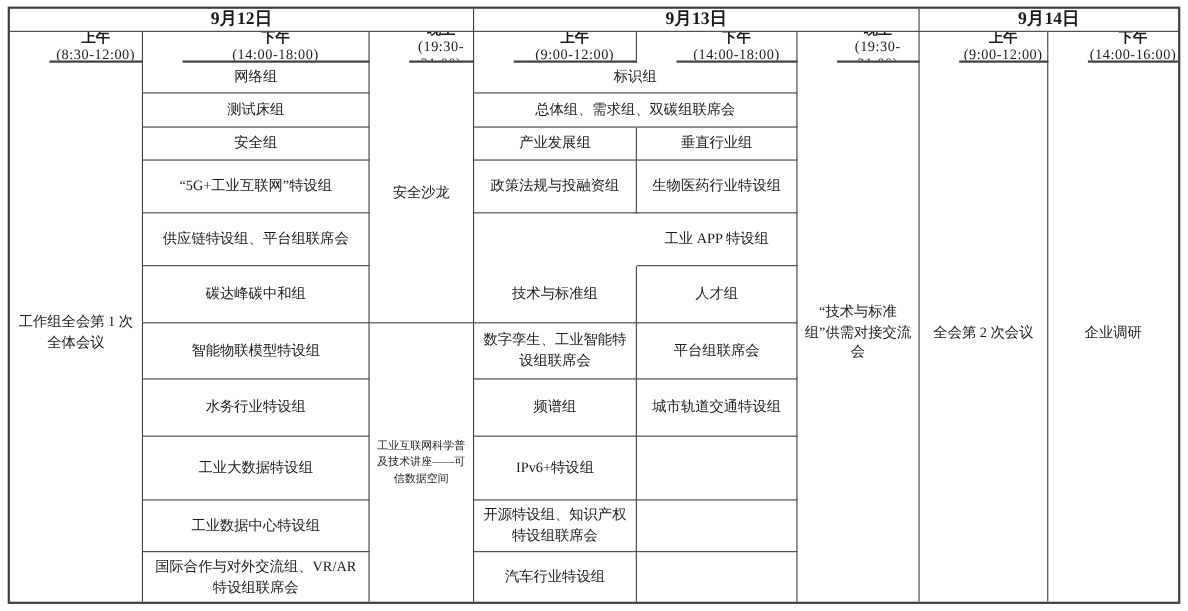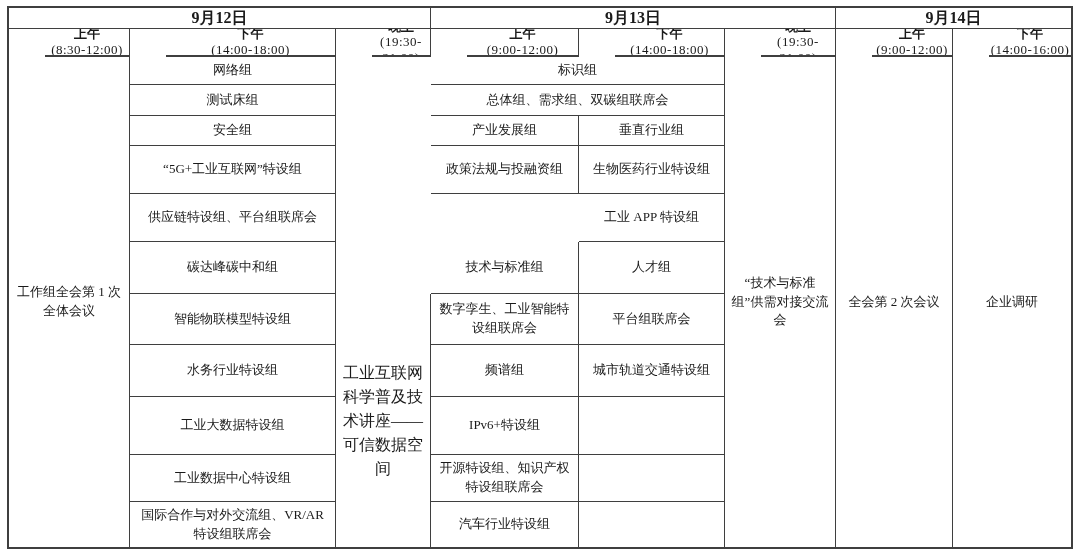--- a/index.html
+++ b/index.html
@@ -20,21 +20,21 @@
     border-right:1px solid #3f3f3f;border-bottom:1px solid #3f3f3f;
     display:flex;align-items:center;justify-content:center;
     flex-direction:row;text-align:center;box-sizing:border-box;
     padding:1px 5px;overflow:hidden;
     font-size:13px;line-height:1.45;
   }
   .date{font-weight:bold;font-size:16px;line-height:1.1;padding:0 4px;}
   .sess{flex-direction:column;border-bottom-width:2px;padding:0;line-height:1.2;margin-left:36px;}
   .s-label{font-weight:bold;font-size:13px;display:block;}
   .s-time{font-size:13px;display:block;letter-spacing:0.5px;}
-  .small{font-size:16px;line-height:1.5;}
+  .small{font-size:10px;line-height:1.5;}
   .nr{border-right:none;}
   .nb{border-bottom:none;}
 </style>
 </head>
 <body>
 
 <div class="page">
   <div class="grid">
 
     <div class="c date" style="grid-area:1/1/2/4">9月12日</div>
@@ -81,20 +81,21 @@
     <div class="c" style="grid-area:5/2/6/3">安全组</div>
     <div class="c" style="grid-area:6/2/7/3">“5G+工业互联网”特设组</div>
     <div class="c" style="grid-area:7/2/8/3">供应链特设组、平台组联席会</div>
     <div class="c" style="grid-area:9/2/10/3">智能物联模型特设组</div>
     <div class="c" style="grid-area:8/2/9/3">碳达峰碳中和组</div>
     <div class="c" style="grid-area:10/2/11/3">水务行业特设组</div>
     <div class="c" style="grid-area:11/2/12/3">工业大数据特设组</div>
     <div class="c" style="grid-area:12/2/13/3">工业数据中心特设组</div>
     <div class="c nb" style="grid-area:13/2/14/3">国际合作与对外交流组、VR/AR 特设组联席会</div>
 
+    <div class="c" style="grid-area:3/3/9/4">安全沙龙</div>
     <div class="c nb small" style="grid-area:9/3/14/4">工业互联网科学普及技术讲座——可信数据空间</div>
 
     <div class="c" style="grid-area:3/4/4/6">标识组</div>
     <div class="c" style="grid-area:4/4/5/6">总体组、需求组、双碳组联席会</div>
 
     <div class="c" style="grid-area:5/4/6/5">产业发展组</div>
     <div class="c" style="grid-area:6/4/7/5">政策法规与投融资组</div>
     <div class="c" style="grid-area:8/4/9/5">技术与标准组</div>
     <div class="c" style="grid-area:9/4/10/5">数字孪生、工业智能特设组联席会</div>
     <div class="c" style="grid-area:10/4/11/5">频谱组</div>

